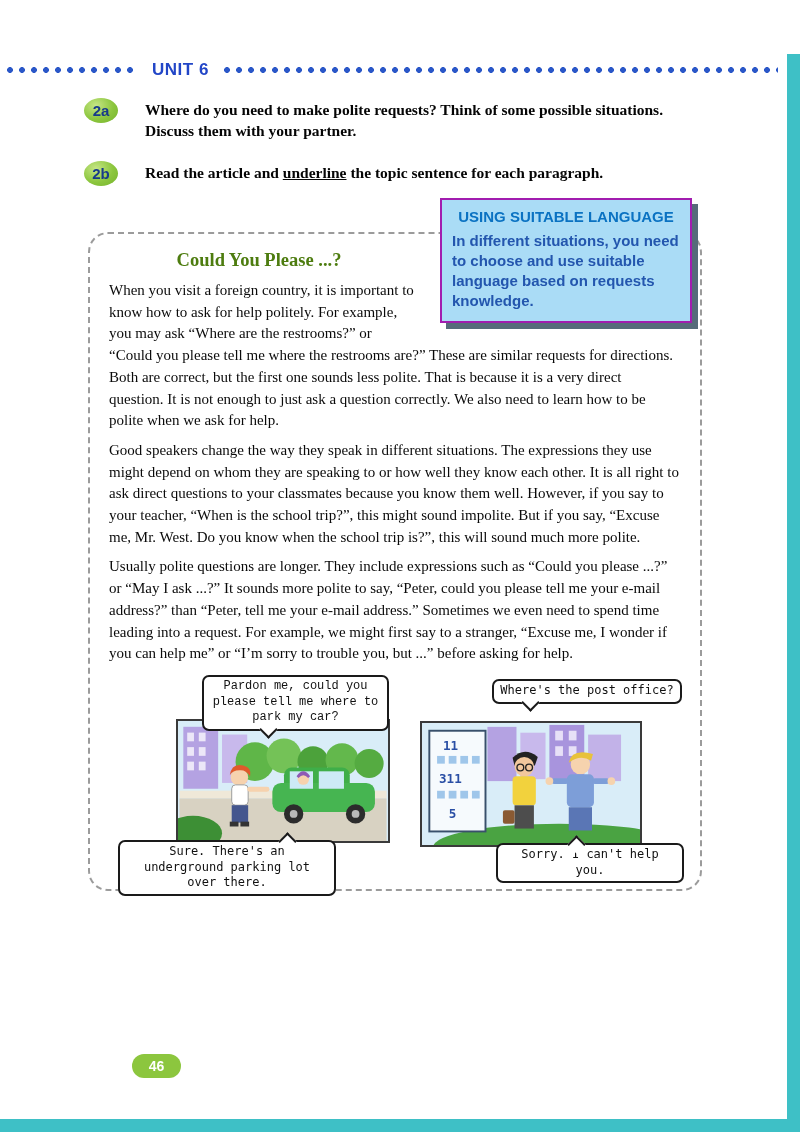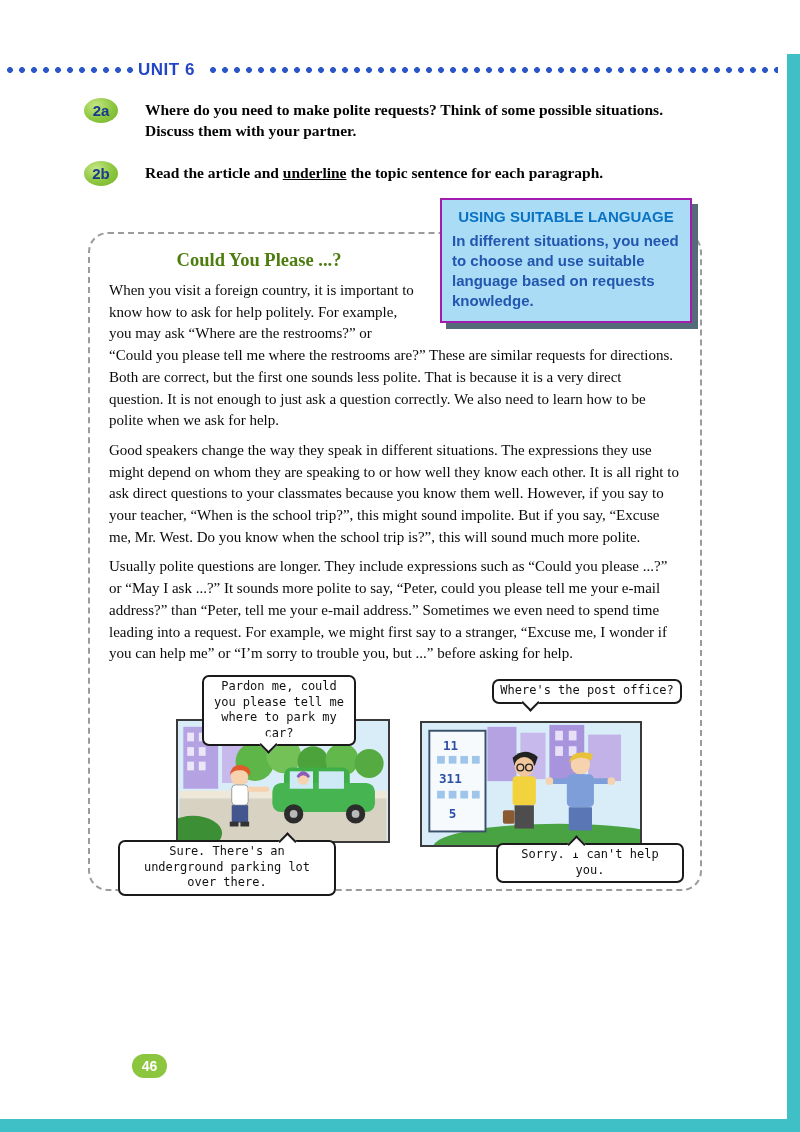--- a/index.html
+++ b/index.html
@@ -13,21 +13,21 @@
   
   .bar-right { position:absolute; top:54px; right:0; width:13px; height:1078px; background:#3ec0c6; }
   .bar-bottom { position:absolute; left:0; bottom:0; width:800px; height:13px; background:#3ec0c6; }
 
   
   .unit-header { position:absolute; top:60px; left:6px; right:22px; display:flex; align-items:center; height:20px; }
   .dots { height:8px; background-image:radial-gradient(circle at 4px 4px,#2a57c8 2.6px,rgba(42,87,200,0) 3.2px);
           background-size:12px 8px; background-repeat:repeat-x; background-position:left center; }
   .dots-left { width:132px; flex:0 0 auto; }
   .dots-right { flex:1 1 auto; margin-left:14px; }
-  .unit-label { font-family:"Liberation Sans",sans-serif; font-weight:bold; font-size:17px; color:#2246c7; letter-spacing:.5px; }
+  .unit-label { margin-left:14px; font-family:"Liberation Sans",sans-serif; font-weight:bold; font-size:17px; color:#2246c7; letter-spacing:.5px; }
 
   
   .task { position:absolute; left:84px; display:flex; align-items:flex-start; gap:27px; width:620px;justify-content:center; }
   .task-a { top:98px; }
   .task-b { top:161px; }
   .badge { flex:0 0 auto; width:34px; height:25px; border-radius:50%;
            background:radial-gradient(ellipse at 35% 30%,#c6e685,#8cc63e 55%,#74b22c);
            display:flex; align-items:center; justify-content:center;
            font-family:"Liberation Sans",sans-serif; font-weight:bold; font-size:15px; color:#173a8a; }
   .task-text { margin:2px 0 0; font-weight:bold; font-size:15.5px; line-height:1.35; color:#050505; width:560px; }
@@ -47,31 +47,31 @@
   .para { margin:0 7px 8px; font-size:15px; line-height:21.7px; color:#0a0a0a; }
 
   
   .comics { position:relative; clear:both; height:200px; margin-top:10px; font-family:"DejaVu Sans Mono",monospace; }
   .panel { position:absolute; border:2px solid #3a3a3a; background:#d9edf8; z-index:1; overflow:hidden; }
   .p-left  { left:74px; top:44px; width:214px; height:124px; }
   .p-right { left:318px; top:46px; width:222px; height:126px; }
   .bubble { position:absolute; z-index:3; background:#fff; border:2px solid #1a1a1a; border-radius:7px;
             padding:2px 6px 3px; font-size:12px; line-height:1.3; text-align:center; color:#111; }
   .bubble::after { content:""; position:absolute; width:11px; height:11px; background:#fff; transform:rotate(45deg); }
-  .b1 { left:100px; top:0;     width:154px; }
+  .b1 { left:100px; top:0;     width:187px;font-family:Liberation Mono, monospace; }
   .b2 { left:16px;  top:156px; width:218px;margin-top:9px; }
   .b3 { left:390px; top:4px;   width:190px; }
   .b4 { left:394px; top:168px; width:188px; }
   .b1::after { bottom:-7px; left:58px;  border-right:2px solid #1a1a1a; border-bottom:2px solid #1a1a1a; }
   .b2::after { top:-7px;    right:40px; border-left:2px solid #1a1a1a;  border-top:2px solid #1a1a1a; }
   .b3::after { bottom:-7px; left:30px;  border-right:2px solid #1a1a1a; border-bottom:2px solid #1a1a1a; }
   .b4::after { top:-7px;    left:72px;  border-left:2px solid #1a1a1a;  border-top:2px solid #1a1a1a; }
 
   
-  .page-number { position:absolute; left:132px; top:1054px; width:35px; height:24px; border-radius:13px;
+  .page-number { position:absolute; left:132px; top:1054px; width:49px; height:24px; border-radius:13px;
                  background:#8cc63e; color:#fff; display:flex; align-items:center; justify-content:center;
                  font-family:"Liberation Sans",sans-serif; font-weight:bold; font-size:14px; }
 </style>
 </head>
 <body>
 
 <div class="page">
 
   <div class="bar-right"></div>
   <div class="bar-bottom"></div>

